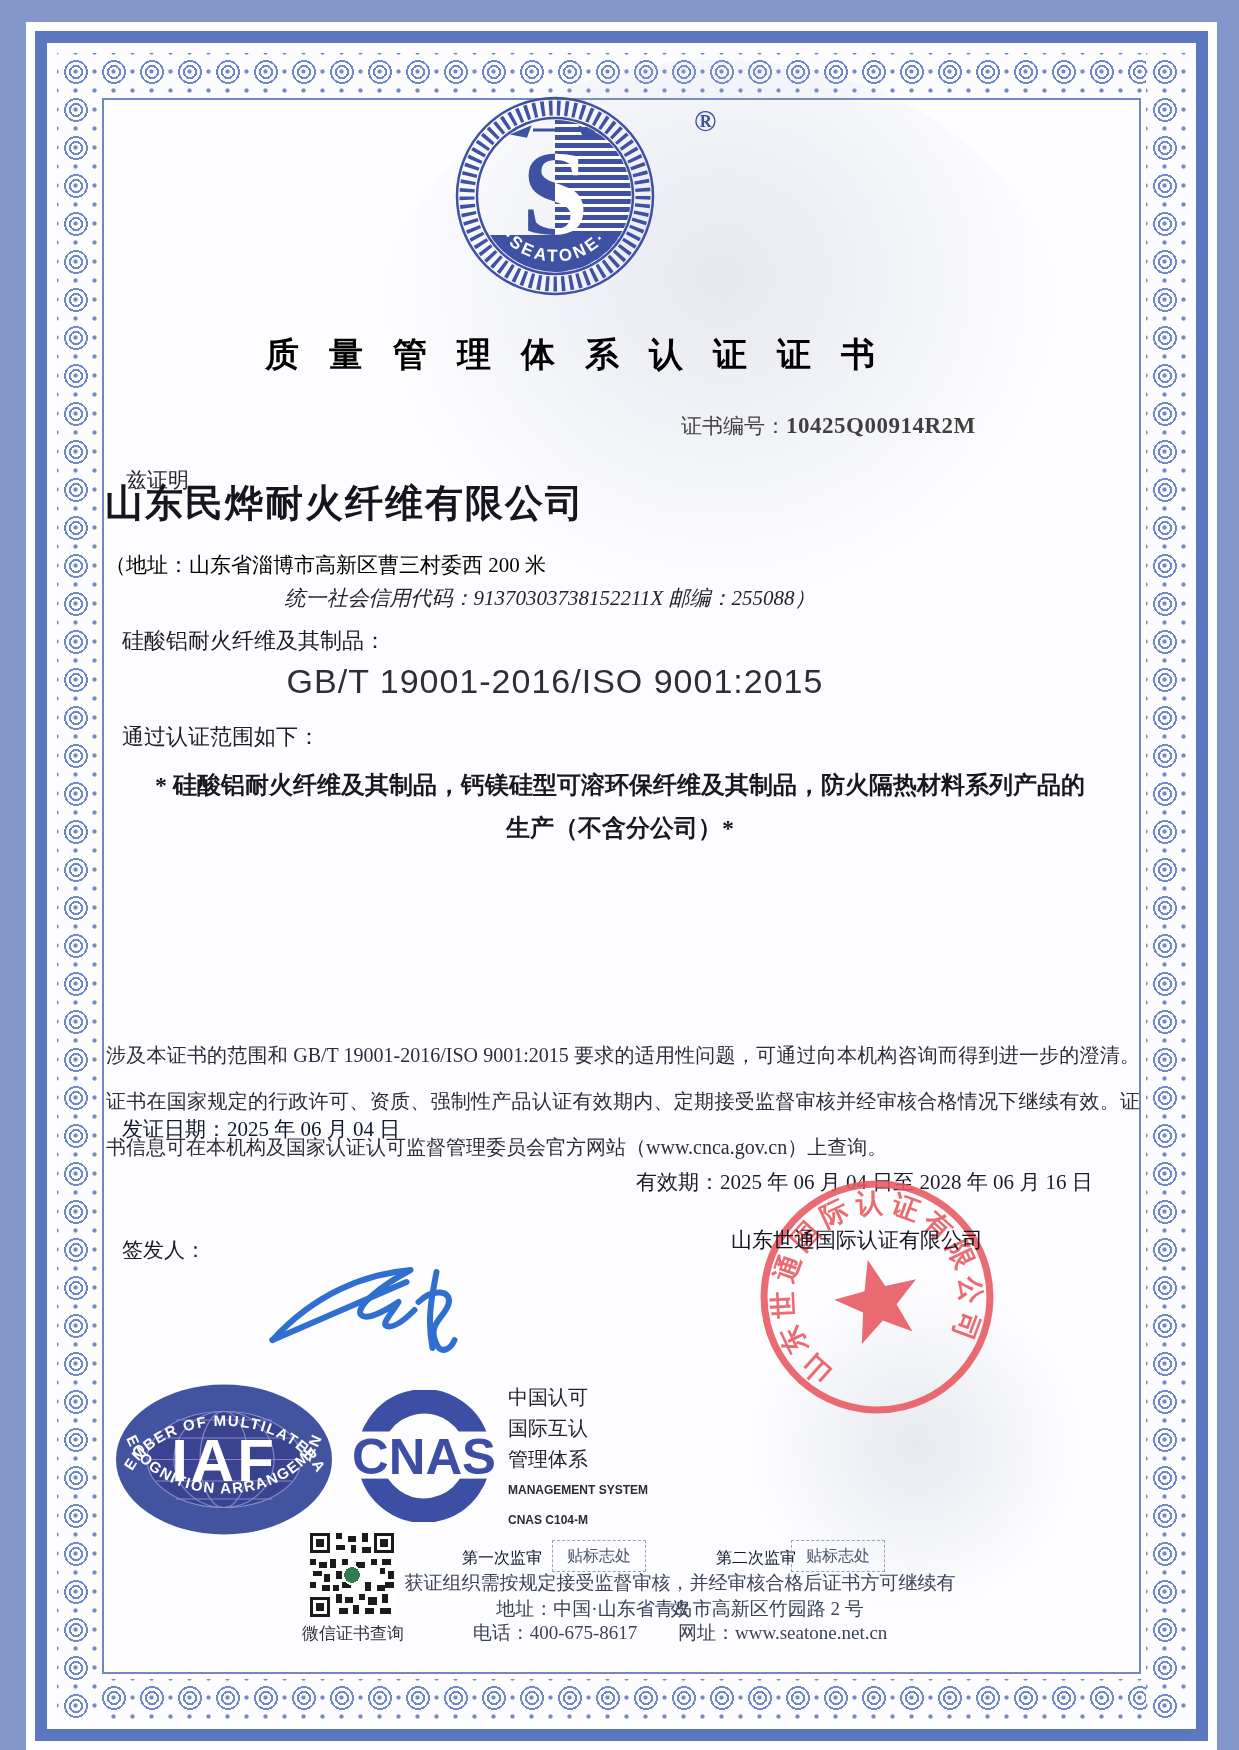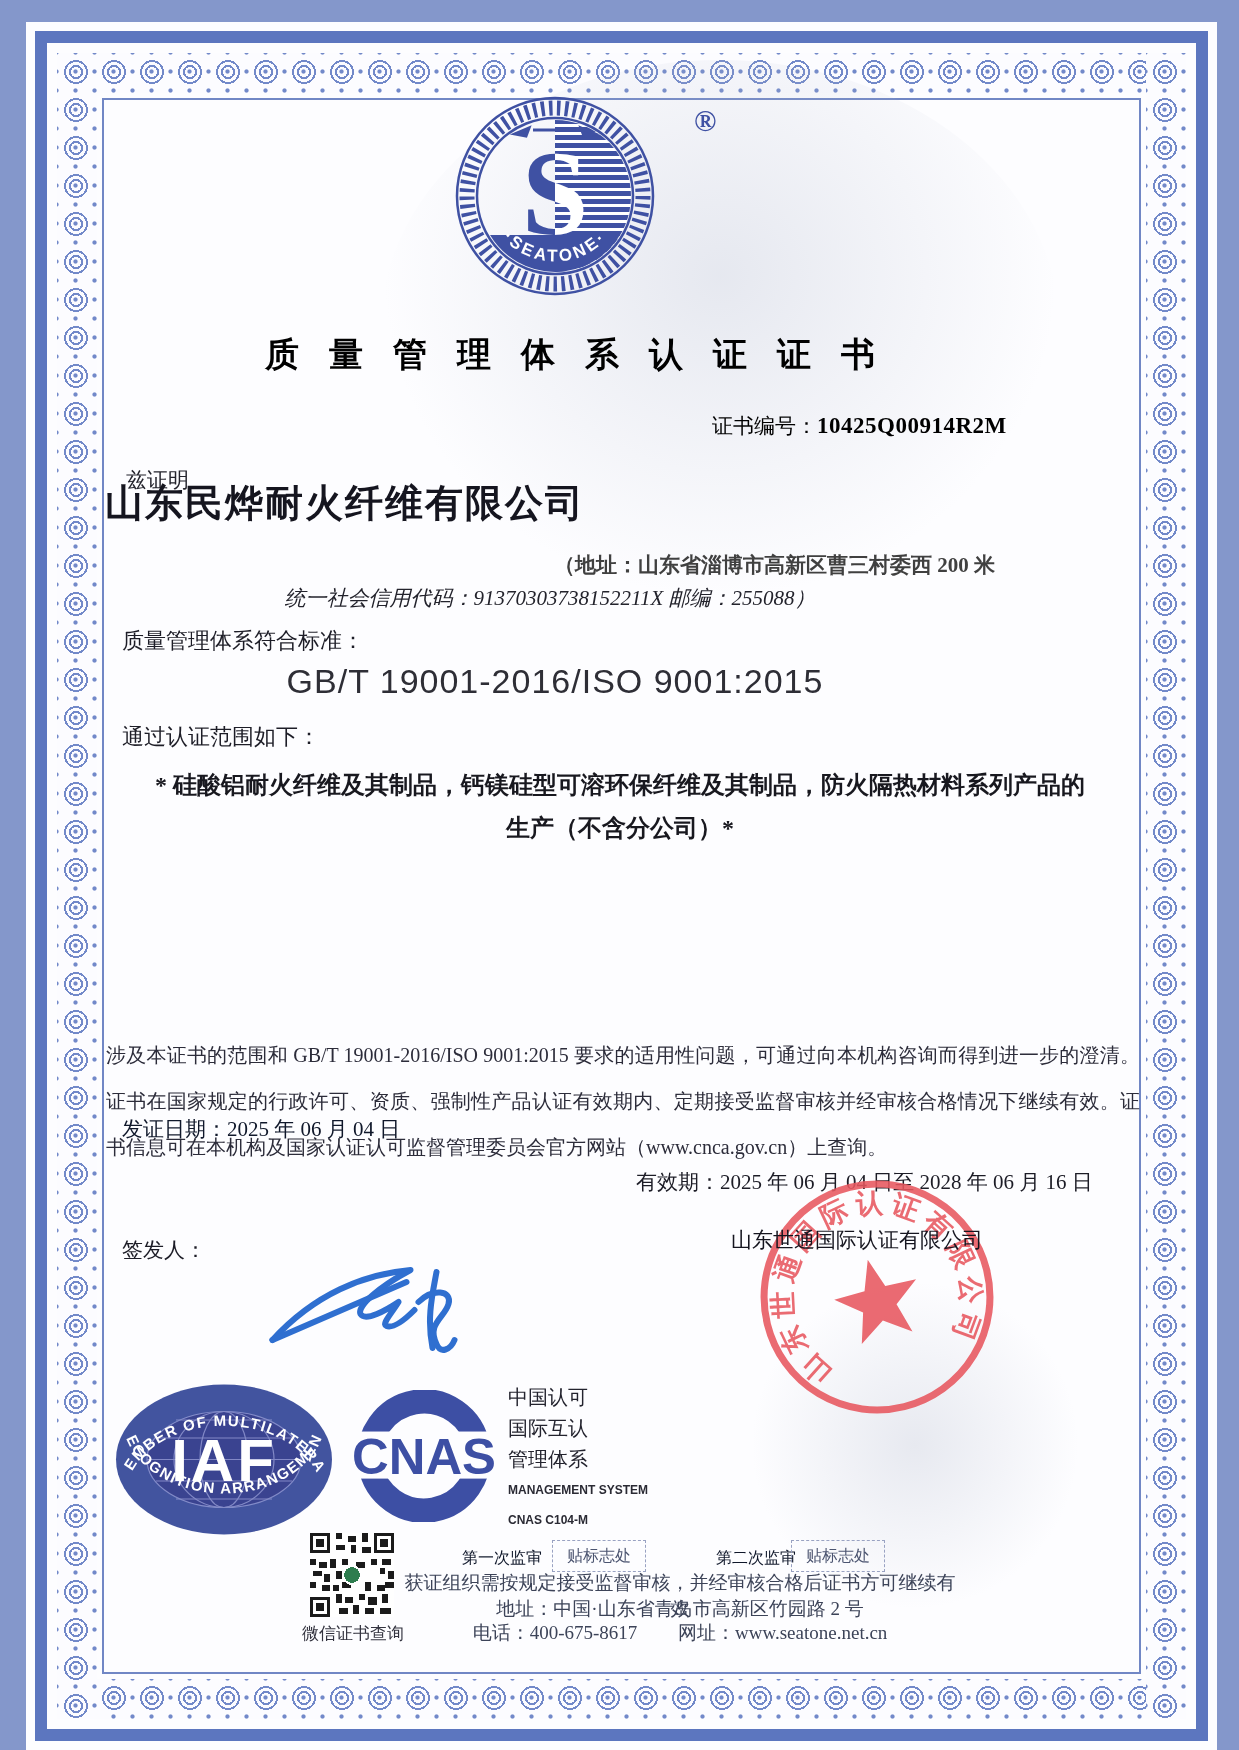--- a/index.html
+++ b/index.html
@@ -22,25 +22,25 @@
   
   .wm1{left:380px;top:60px;width:680px;height:540px;border-radius:50%;
        background:radial-gradient(ellipse at 50% 40%, rgba(176,184,204,.30), rgba(176,184,204,0) 70%);}
   .wm2{left:750px;top:1280px;width:330px;height:330px;border-radius:50%;
        background:radial-gradient(ellipse, rgba(190,196,212,.35), rgba(190,196,212,0) 70%);}
   
   .logo-wrap{left:455px;top:96px;width:200px;height:200px;}
   .reg-mark{left:694px;top:104px;font-size:30px;color:#3f51a3;font-weight:bold;}
   .title{left:100px;top:332px;width:940px;text-align:center;font-size:34px;font-weight:bold;
          color:#000000;letter-spacing:30px;text-indent:30px;}
-  .certno{left:712px;top:412px;font-size:21px;color:#000000;}
+  .certno{left:681px;top:412px;font-size:21px;color:#404040;}
   .certno b{font-size:23px;font-family:"Liberation Serif",serif;letter-spacing:.5px;}
   .certify{left:126px;top:466px;font-size:21px;color:#23232c;}
   .company{left:105px;top:478px;width:890px;font-size:38px;font-weight:bold;color:#15151f;letter-spacing:2px;}
-  .addr{left:105px;top:551px;width:890px;text-align:right;font-size:21px;color:#404040;font-weight:bold;}
+  .addr{left:105px;top:551px;width:890px;text-align:left;font-size:21px;color:#000000;}
   .credit{left:105px;top:584px;width:890px;text-align:center;font-size:21px;color:#23232c;font-style:italic;}
   .lab{font-size:22px;color:#1d1d27;}
   .std-label{left:122px;top:626px;}
   .std-value{left:105px;top:662px;width:900px;text-align:center;font-size:34px;color:#2e2e36;
              font-family:"Liberation Sans","DejaVu Sans",sans-serif;font-weight:500;letter-spacing:1px;}
   .scope-label{left:122px;top:722px;}
   .scope-text{left:150px;top:764px;width:940px;text-align:center;font-size:24px;font-weight:bold;
               color:#18181f;line-height:43px;}
   .legal{left:106px;top:1032px;width:1034px;font-size:20px;color:#2c2c3a;line-height:46px;text-align:justify;}
   .date-issue{left:122px;top:1115px;font-size:21px;color:#0f172a;}
@@ -120,21 +120,21 @@
 <div class="abs title">质量管理体系认证证书</div>
 <div class="abs certno">
   <span>证书编号：</span><b>10425Q00914R2M</b>
 </div>
 
 <div class="abs certify">兹证明</div>
 <div class="abs company">山东民烨耐火纤维有限公司</div>
 <div class="abs addr">（地址：山东省淄博市高新区曹三村委西 200 米</div>
 <div class="abs credit">统一社会信用代码：91370303738152211X 邮编：255088）</div>
 
-<div class="abs lab std-label">质量管理体系符合标准：</div>
+<div class="abs lab std-label">硅酸铝耐火纤维及其制品：</div>
 <div class="abs std-value">GB/T 19001-2016/ISO 9001:2015</div>
 
 <div class="abs lab scope-label">通过认证范围如下：</div>
 <div class="abs scope-text">* 硅酸铝耐火纤维及其制品，钙镁硅型可溶环保纤维及其制品，防火隔热材料系列产品的生产（不含分公司）*</div>
 
 <div class="abs legal">涉及本证书的范围和 GB/T 19001-2016/ISO 9001:2015 要求的适用性问题，可通过向本机构咨询而得到进一步的澄清。证书在国家规定的行政许可、资质、强制性产品认证有效期内、定期接受监督审核并经审核合格情况下继续有效。证书信息可在本机构及国家认证认可监督管理委员会官方网站（www.cnca.gov.cn）上查询。</div>
 
 <div class="abs date-issue">发证日期：2025 年 06 月 04 日</div>
 <div class="abs date-valid">有效期：2025 年 06 月 04 日至 2028 年 06 月 16 日</div>
 <div class="abs signer">签发人：</div>

